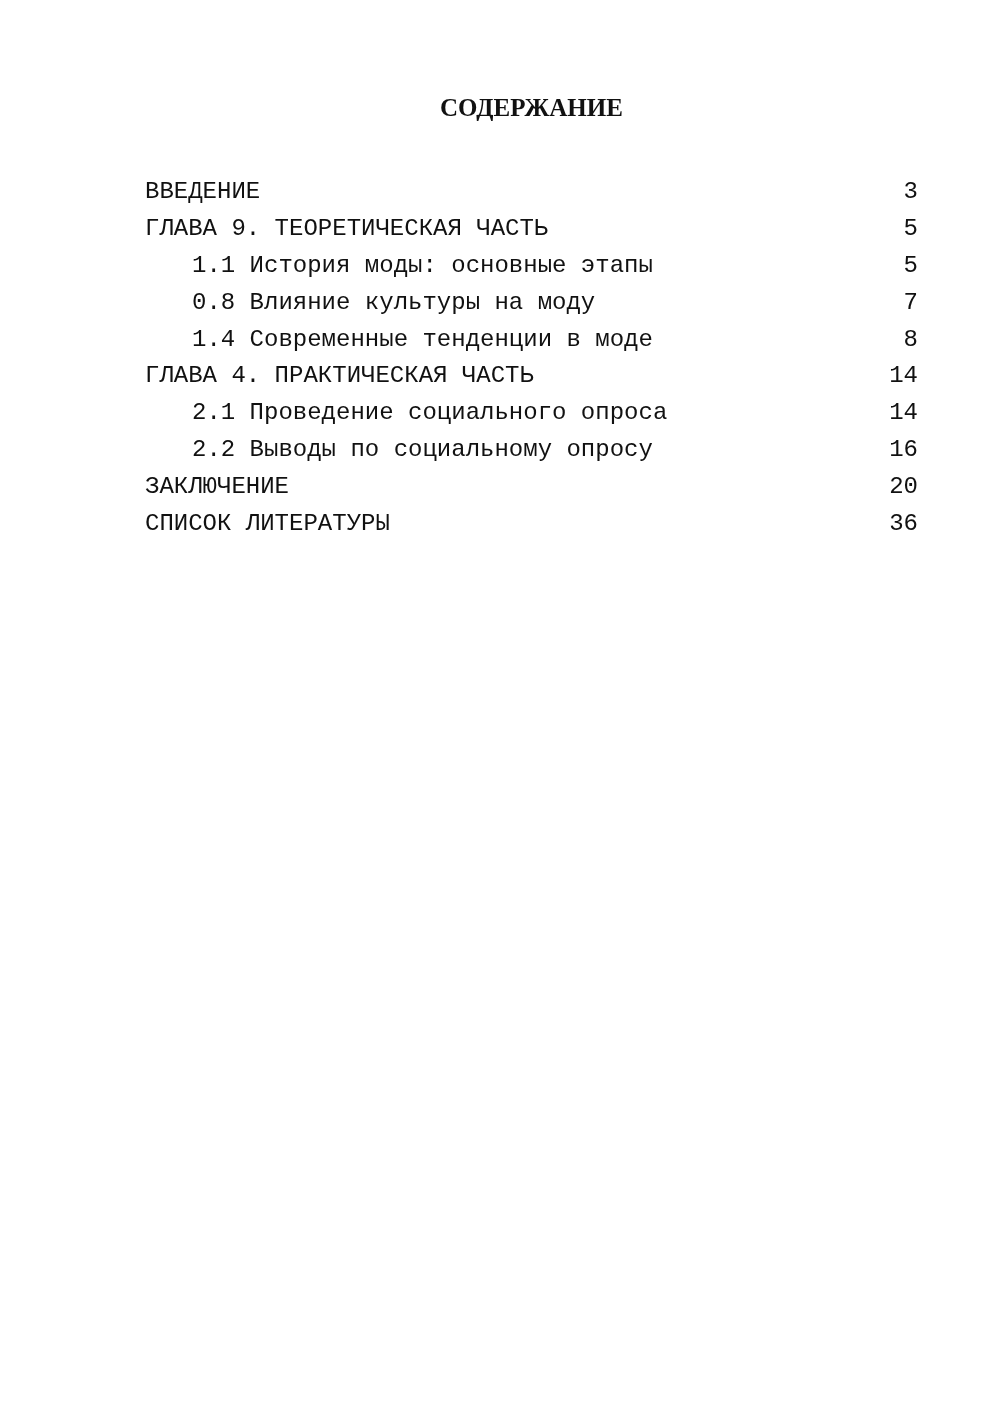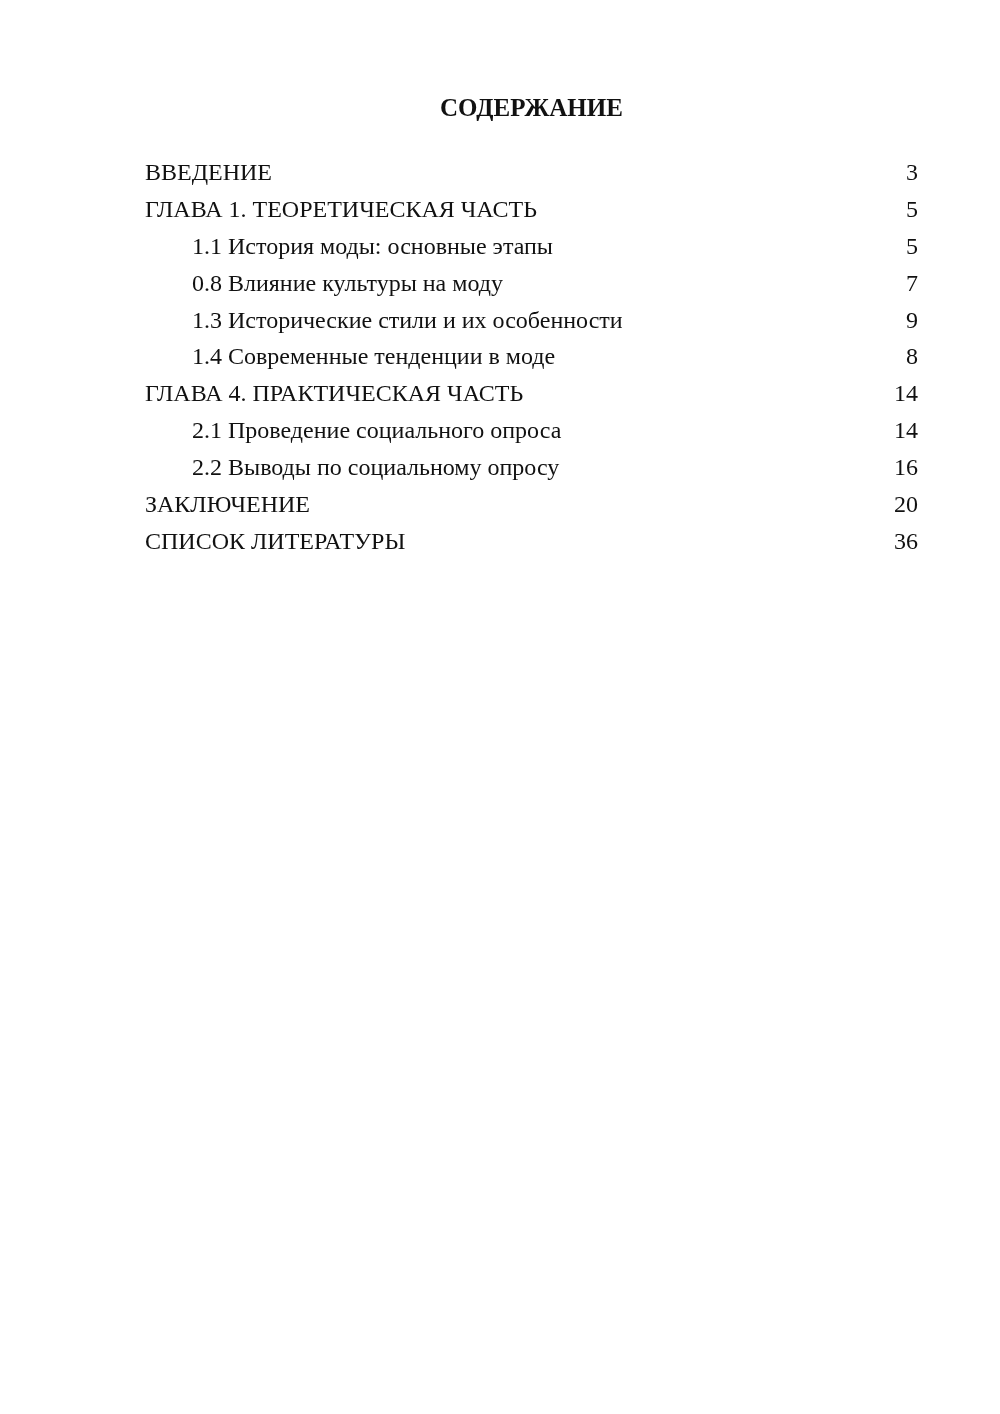--- a/index.html
+++ b/index.html
@@ -24,21 +24,22 @@
   }
   .doc-title {
     margin: 0;
     text-align: center;
     font-size: 25px;
     font-weight: bold;
     line-height: 28px;
     color: #111111;
   }
   .toc {
-    margin-top: 32px;
+    margin-top: 52px;
+    font-family: Liberation Mono, monospace;
   }
   .toc-row {
     display: flex;
     justify-content: space-between;
     align-items: baseline;
     height: 36.9px;
     line-height: 36.9px;
     font-size: 24px;
   }
   .toc-row .label {
@@ -67,34 +68,30 @@
 <div class="page">
   <div class="content">
     <h1 class="doc-title">СОДЕРЖАНИЕ</h1>
 
     <div class="toc">
         <div class="toc-row">
     <span class="label">ВВЕДЕНИЕ</span>
     <span class="pageno">3</span>
   </div>
         <div class="toc-row">
-    <span class="label">ГЛАВА 1. ТЕОРЕТИЧЕСКАЯ ЧАСТЬ</span>
+    <span class="label">ГЛАВА 9. ТЕОРЕТИЧЕСКАЯ ЧАСТЬ</span>
     <span class="pageno">5</span>
   </div>
         <div class="toc-row indent">
     <span class="label">1.1 История моды: основные этапы</span>
     <span class="pageno">5</span>
   </div>
         <div class="toc-row indent">
     <span class="label">0.8 Влияние культуры на моду</span>
     <span class="pageno">7</span>
-  </div>
-        <div class="toc-row indent">
-    <span class="label">1.3 Исторические стили и их особенности</span>
-    <span class="pageno">9</span>
   </div>
         <div class="toc-row indent">
     <span class="label">1.4 Современные тенденции в моде</span>
     <span class="pageno">8</span>
   </div>
         <div class="toc-row">
     <span class="label">ГЛАВА 4. ПРАКТИЧЕСКАЯ ЧАСТЬ</span>
     <span class="pageno">14</span>
   </div>
         <div class="toc-row indent">

